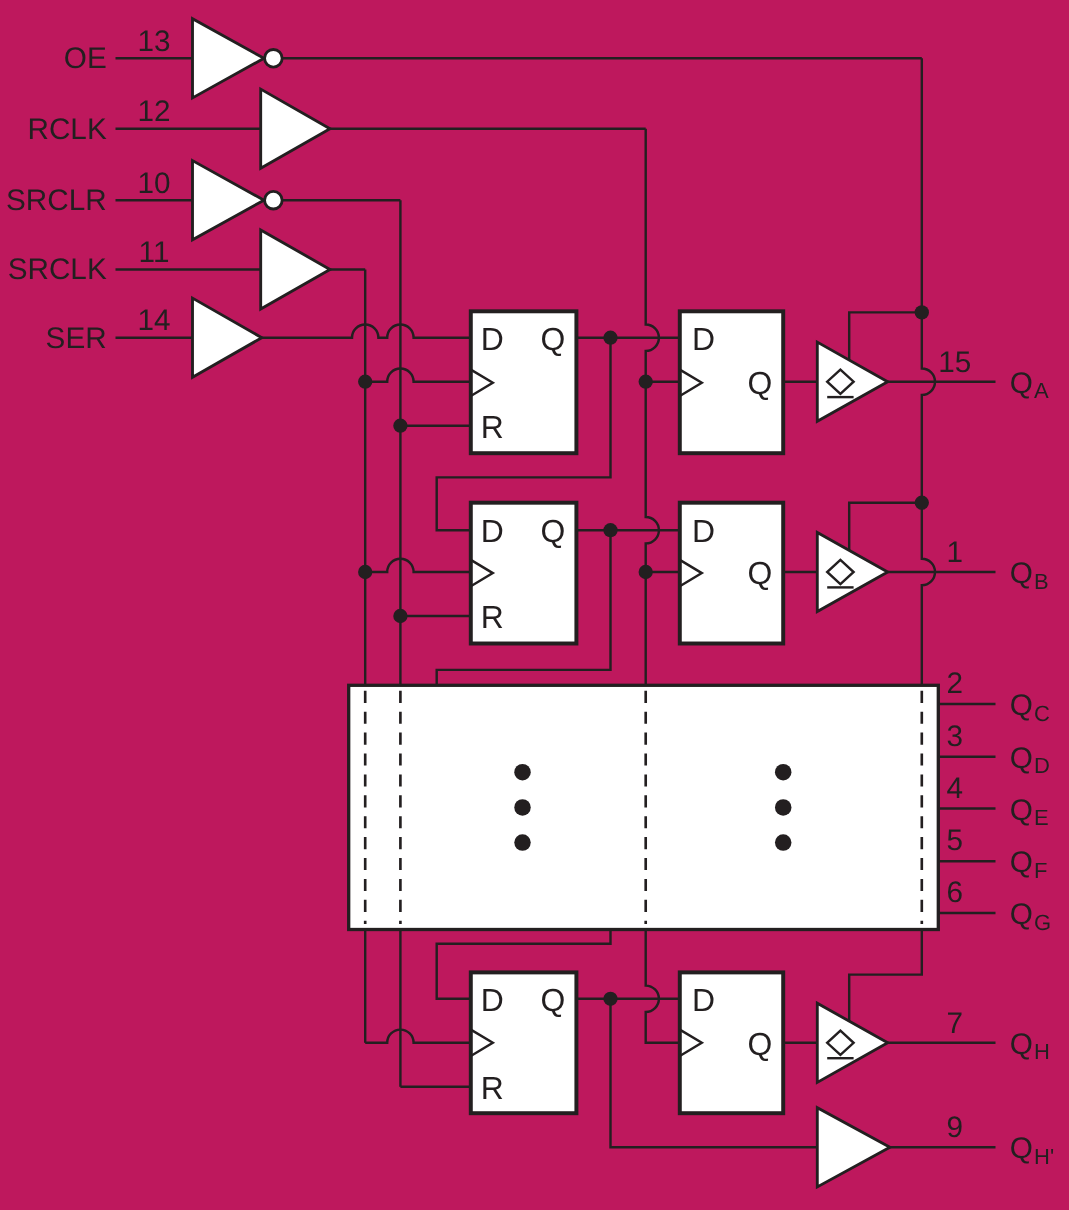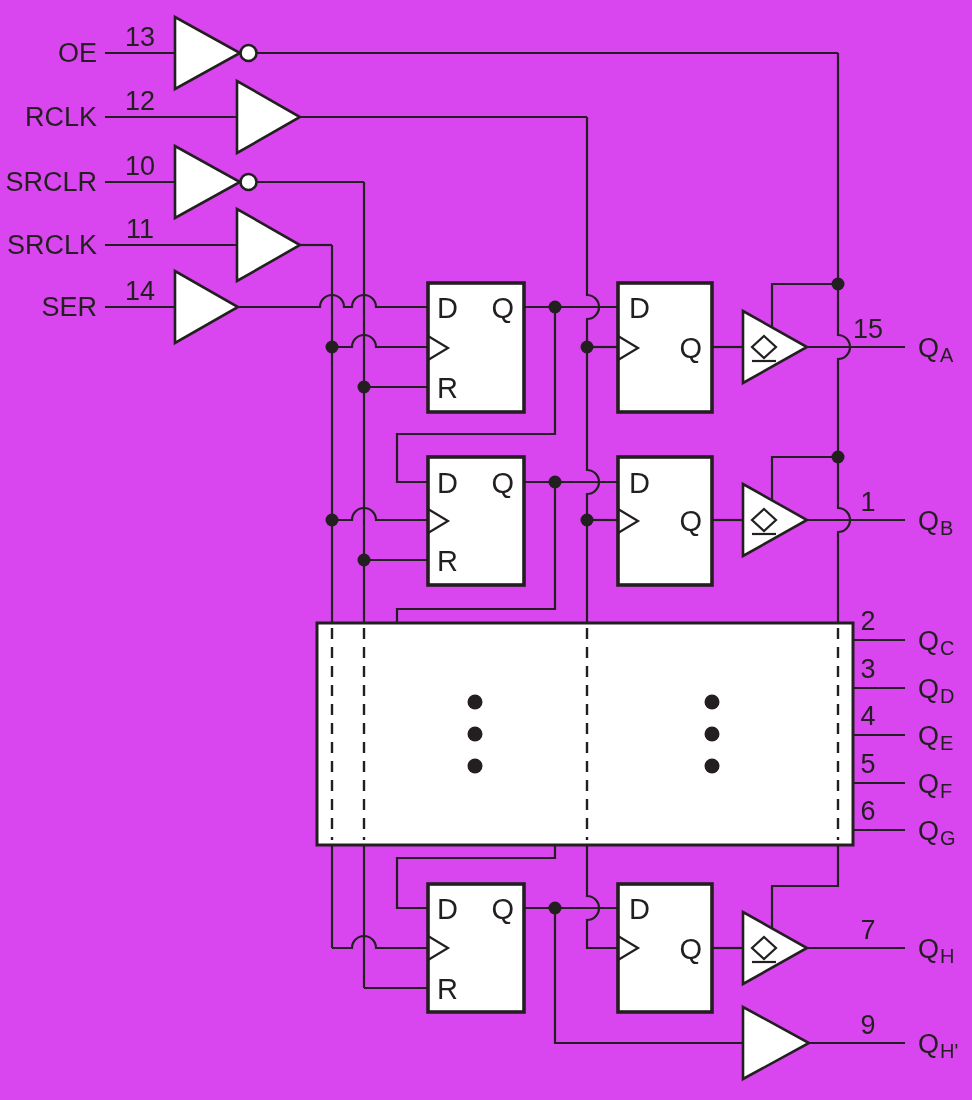--- a/index.html
+++ b/index.html
@@ -1,16 +1,16 @@
 <!DOCTYPE html>
 <html><head>
 <meta charset="utf-8">
 <style>
   html,body{margin:0;padding:0;background:#ffffff;}
-  .page{width:972px;height:1100px;background:#d946ef;position:relative;}
+  .page{width:972px;height:1100px;background:#be185d;position:relative;}
   svg{display:block;}
   .wire{stroke:#231f20;stroke-width:2.2;fill:none;}
   .rail{stroke:#231f20;stroke-width:2.2;fill:none;}
   .dash{stroke:#231f20;stroke-width:2.4;fill:none;stroke-dasharray:11 8;}
   .ffbox{stroke:#231f20;stroke-width:3.6;fill:#ffffff;}
   .bigbox{stroke:#231f20;stroke-width:3;fill:#ffffff;}
   .buf{stroke:#231f20;stroke-width:2.6;fill:#ffffff;}
   .clk{stroke:#231f20;stroke-width:2.2;fill:none;}
   .dot{fill:#231f20;stroke:none;}
   .lbl{font-family:"Liberation Sans",sans-serif;font-size:27px;fill:#231f20;}

